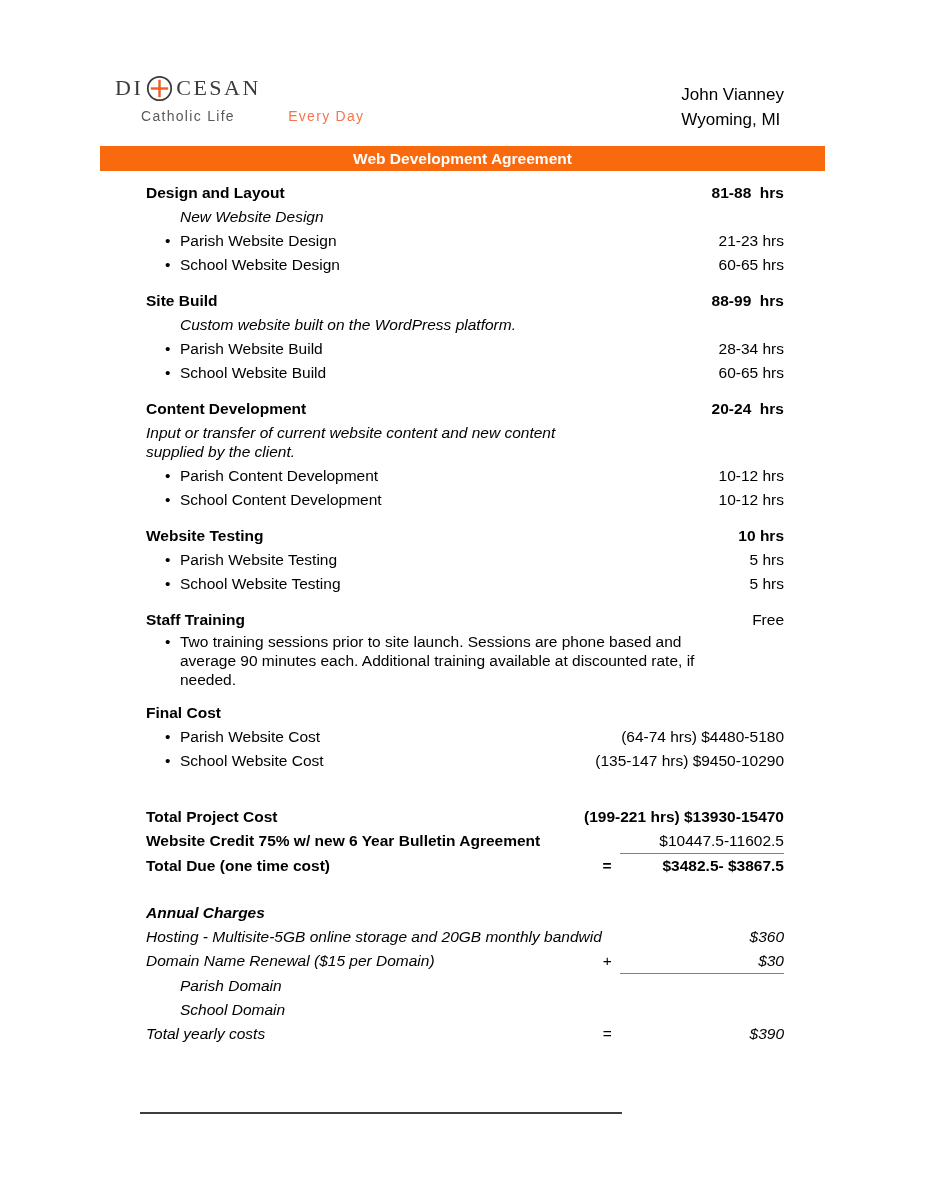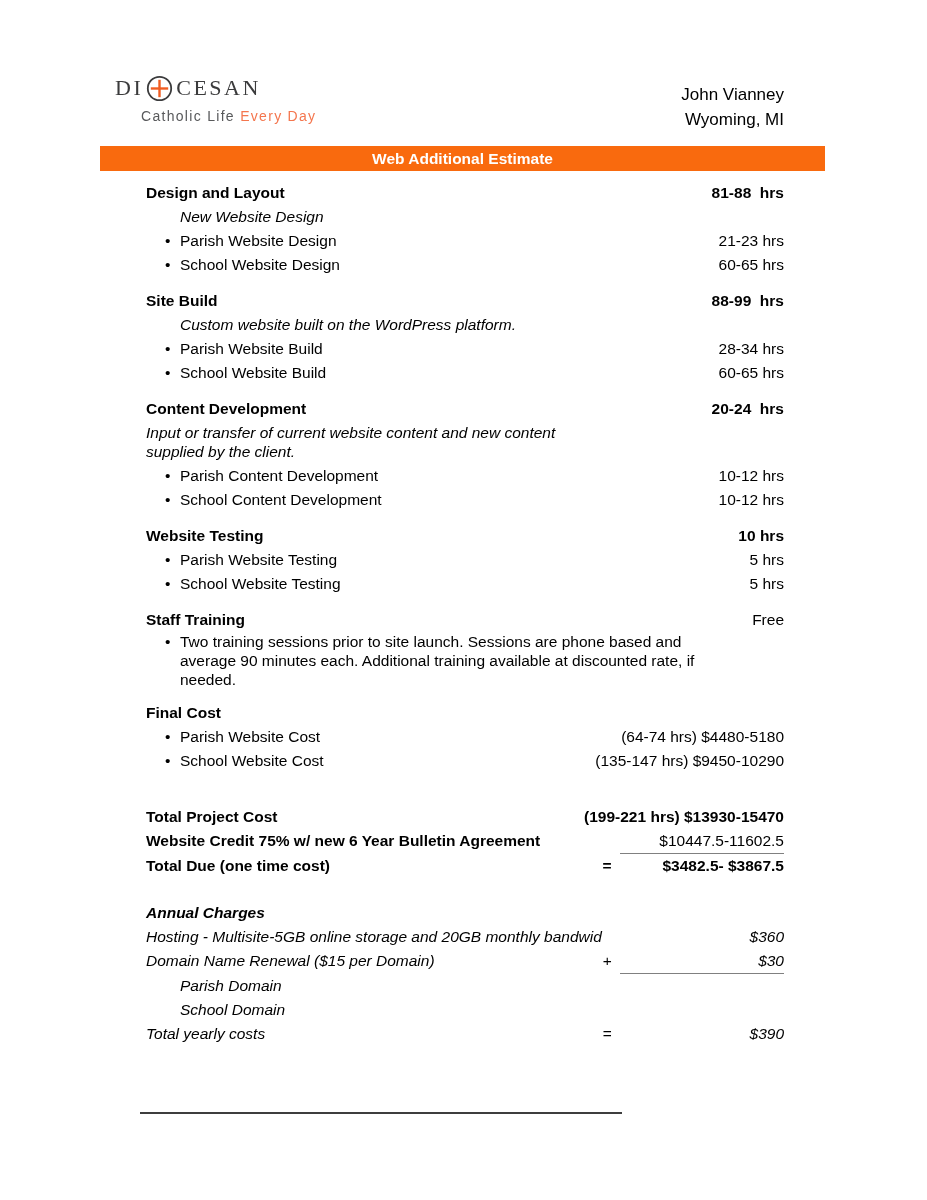--- a/index.html
+++ b/index.html
@@ -33,22 +33,22 @@
     line-height: 1;
   }
   .logo-o { display: inline-flex; margin: 0 3px; position: relative; top: 1px; }
   .logo-tagline {
     margin: 7px 0 0 26px;
     font-size: 14px;
     letter-spacing: 1.3px;
     color: #58595b;
     white-space: pre;
   }
-  .tag-accent { color: #f4764e; }
-  .client { text-align: right; font-size: 17px; line-height: 25px; padding-top: 8px; }
+  .tag-accent { color: #f4764e; margin-left: 48px; }
+  .client { text-align: left; font-size: 17px; line-height: 25px; padding-top: 8px; }
   
   .banner {
     margin: 14px 102px 0 100px;
     height: 25px;
     line-height: 25px;
     background: #f96a0e;
     color: #ffffff;
     font-weight: bold;
     font-size: 15.5px;
     text-align: center;
@@ -99,21 +99,21 @@
         <span>CESAN</span>
       </div>
       <div class="logo-tagline"><span>Catholic Life </span><span class="tag-accent">Every Day</span></div>
     </div>
     <div class="client">
       <div>John Vianney</div>
       <div>Wyoming, MI</div>
     </div>
   </div>
 
-  <div class="banner">Web Additional Estimate</div>
+  <div class="banner">Web Development Agreement</div>
 
   <div class="content">
 
     <section>
       <div class="row head">
         <span class="label b">Design and Layout</span>
         <span class="val b">81-88  hrs</span>
       </div>
       <div class="desc">New Website Design</div>
       <div class="row item">

